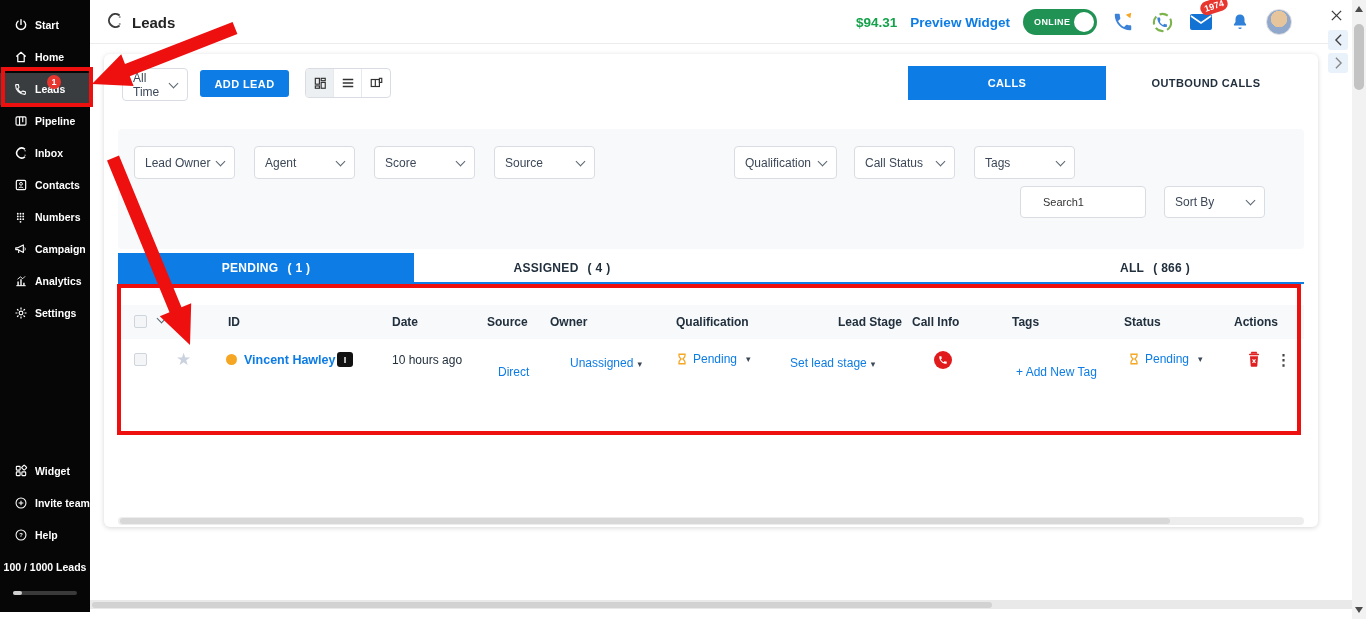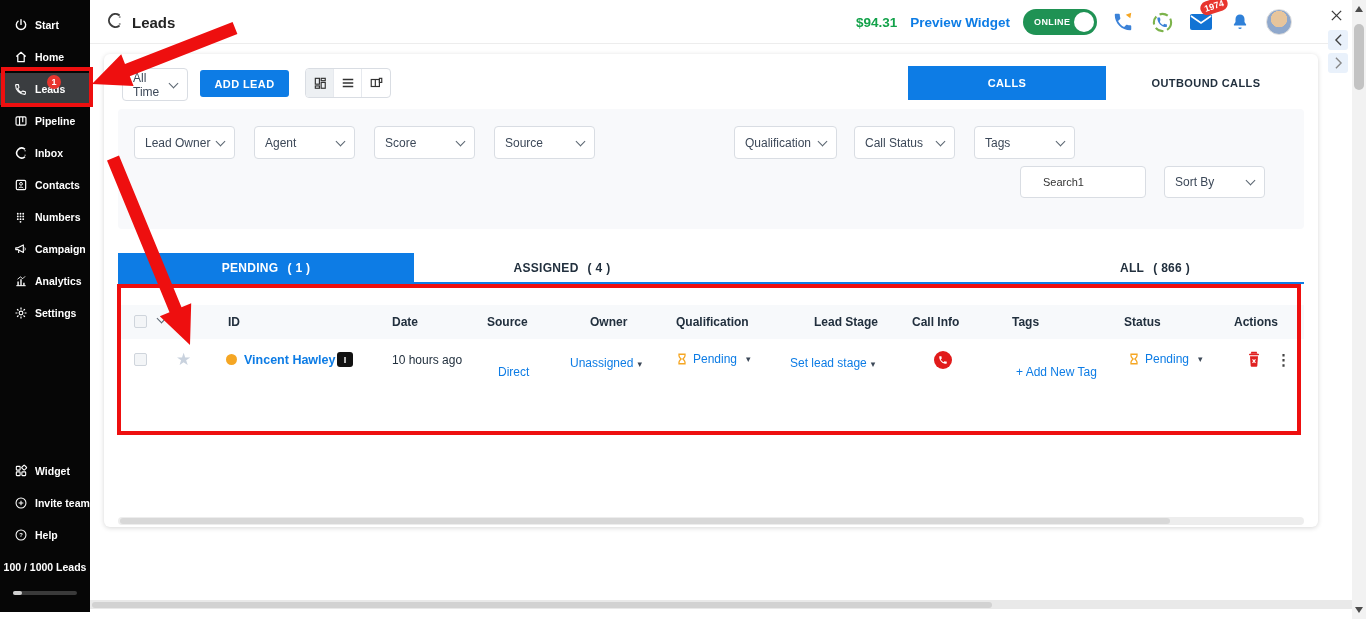--- a/index.html
+++ b/index.html
@@ -305,21 +305,21 @@
         <svg width="15" height="14" viewBox="0 0 24 24" fill="none" stroke="#333" stroke-width="2">
             <rect x="3" y="6" width="14" height="12"></rect>
             <path d="M10 6v12"></path>
             <rect x="17" y="4" width="4" height="7"></rect>
           </svg>
       </span>
     </div>
     <div class="calltab" style="left:804px; top:12px; width:198px; background:#0d7ce5; color:#fff;">CALLS</div>
     <div class="calltab" style="left:1002px; top:12px; width:200px; background:#fff; color:#22303e;">OUTBOUND CALLS</div>
 
-    <div class="filterpanel" style="left:14px; top:55px; width:1186px; height:120px;text-decoration:underline;">
+    <div class="filterpanel" style="left:14px; top:75px; width:1186px; height:120px;text-decoration:underline;">
       <div class="dd abs" style="left:16px;  top:17px; width:101px;">
           <span>Lead Owner</span>
           <span class="chv"></span>
         </div>
       <div class="dd abs" style="left:136px; top:17px; width:101px;">
           <span>Agent</span>
           <span class="chv"></span>
         </div>
       <div class="dd abs" style="left:256px; top:17px; width:101px;">
           <span>Score</span>
@@ -361,23 +361,23 @@
         <span>( 866 )</span>
     </div>
     <div class="tab-underline" style="left:14px; top:228px; width:1186px;"></div>
 
     <div class="thead" style="left:14px; top:251px; width:1186px; height:34px;">
       <span class="checkbox abs" style="left:16px; top:10px;"></span>
       <span class="chv abs" style="left:40px; top:13px;"></span>
       <span class="th" style="left:110px;">ID</span>
       <span class="th" style="left:274px;">Date</span>
       <span class="th" style="left:369px;">Source</span>
-      <span class="th" style="left:472px;text-align:right;">Owner</span>
+      <span class="th" style="left:432px;text-align:right;">Owner</span>
       <span class="th" style="left:558px;">Qualification</span>
-      <span class="th" style="left:648px;padding-left:48px;">Lead Stage</span>
+      <span class="th" style="left:672px;padding-left:48px;">Lead Stage</span>
       <span class="th" style="left:794px;">Call Info</span>
       <span class="th" style="left:894px;">Tags</span>
       <span class="th" style="left:1006px;">Status</span>
       <span class="th" style="left:1116px;">Actions</span>
     </div>
 
     <div class="abs" style="left:14px; top:285px; width:1186px; height:44px;">
       <span class="checkbox abs" style="left:16px; top:14px;"></span>
       <span class="star abs" style="left:58px; top:12px;">★</span>
       <span class="dot abs" style="left:108px; top:15px;"></span>

